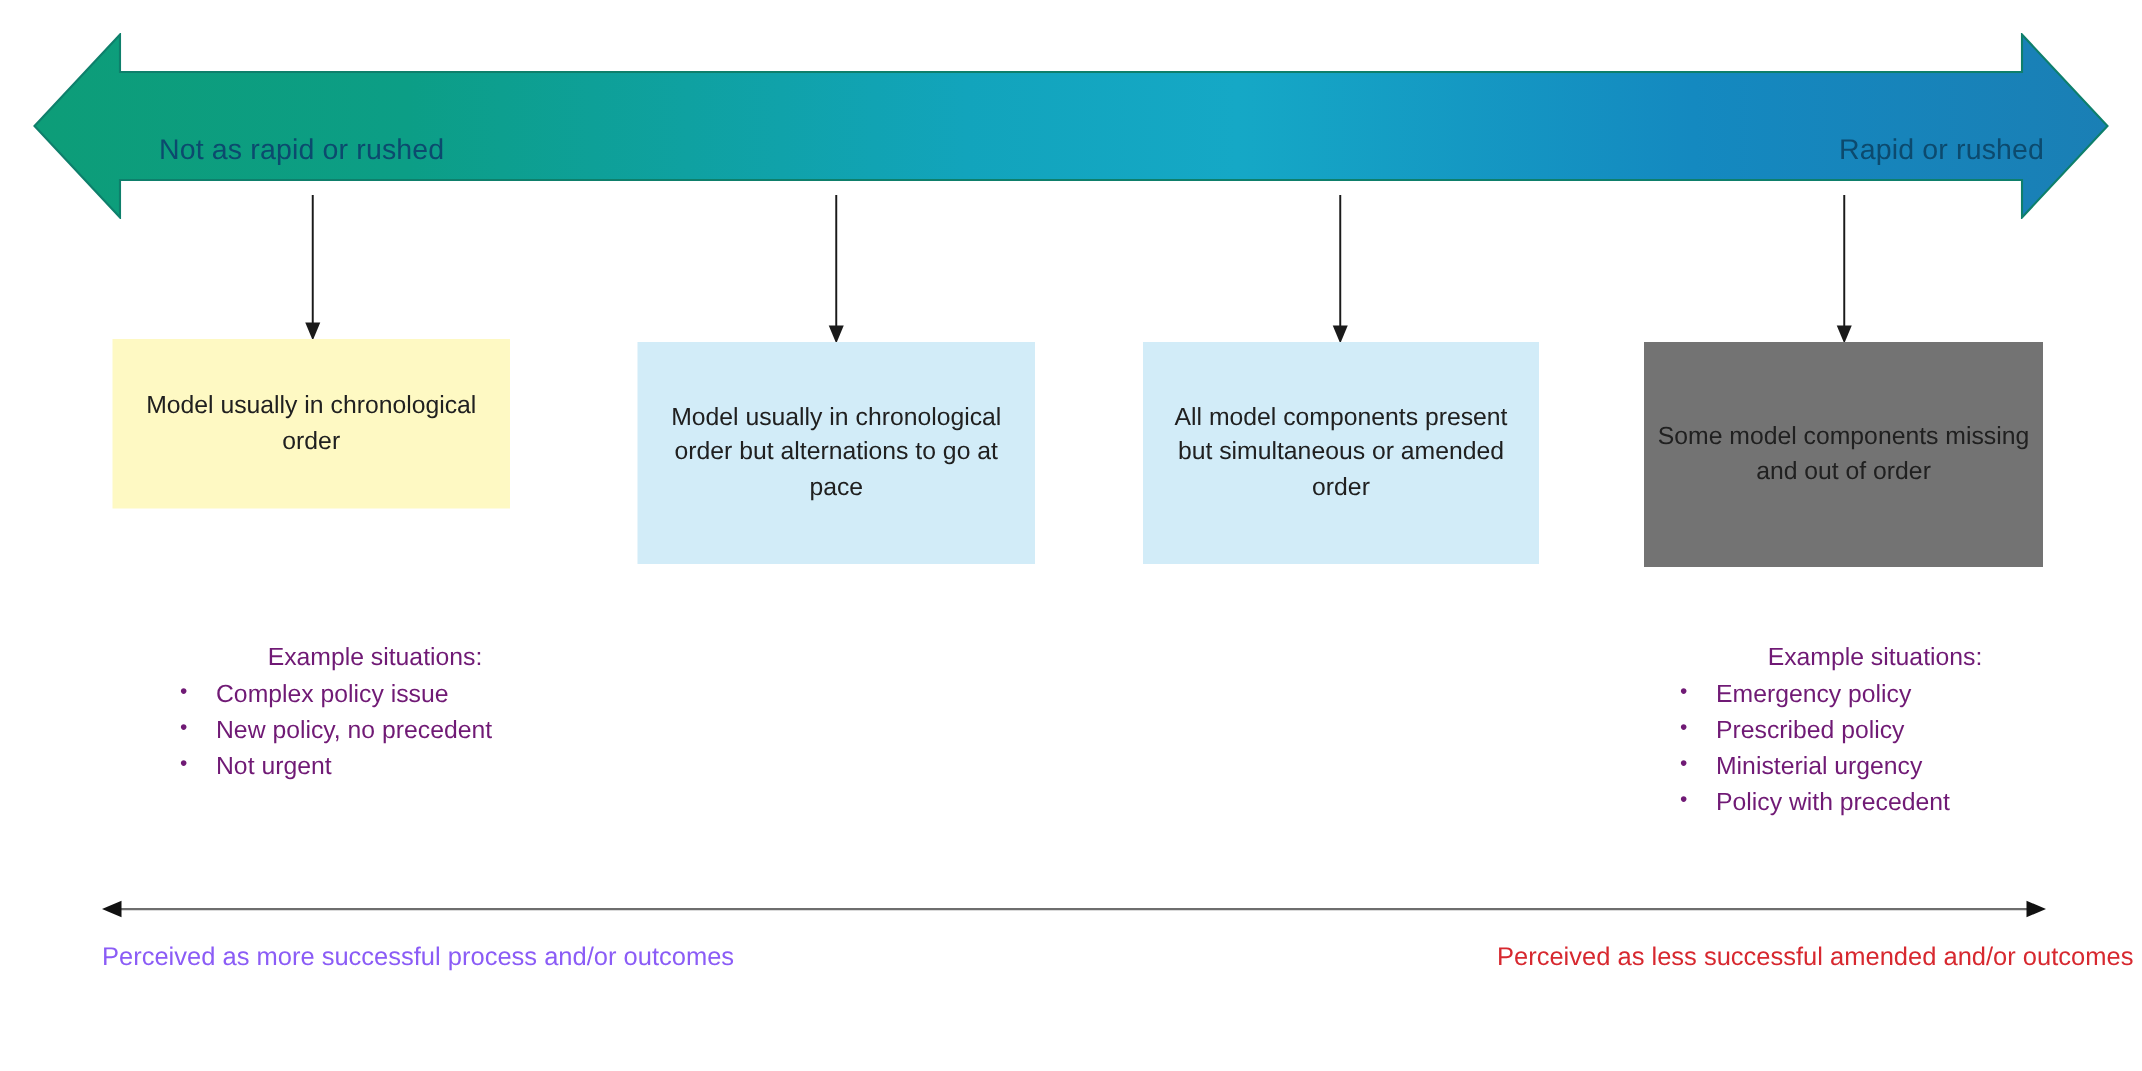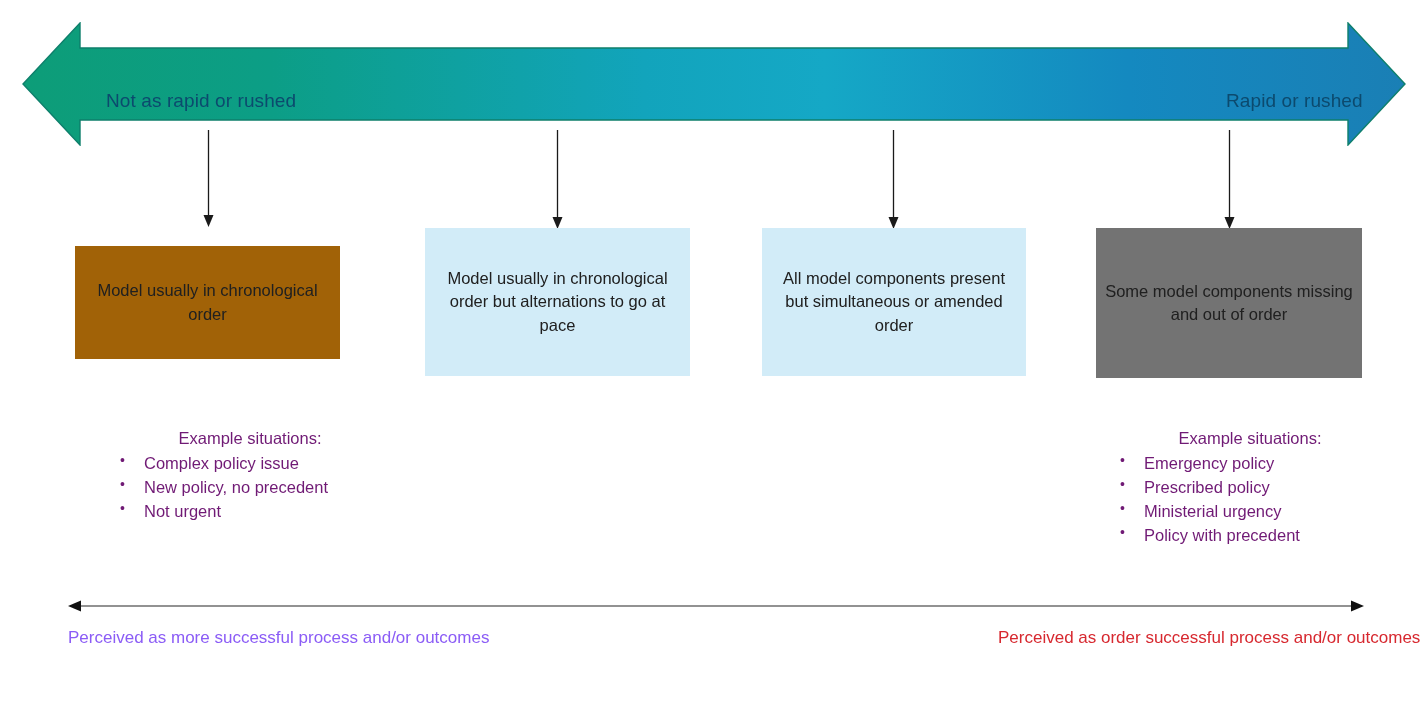--- a/index.html
+++ b/index.html
@@ -56,21 +56,21 @@
     align-items: center;
     justify-content: center;
     text-align: center;
     font-size: 16.5px;
     line-height: 1.42;
     color: #202020;
     padding: 0 8px;
     box-sizing: border-box;
   }
 
-  #cat-box-1 { left: 75px;   top: 226px; width: 265px; height: 113px; background: #a16207; margin-top: 20px; }
+  #cat-box-1 { left: 75px;   top: 226px; width: 265px; height: 113px; background: #fef9c3; }
   #cat-box-2 { left: 425px;  top: 228px; width: 265px; height: 148px; background: #D2ECF8; }
   #cat-box-3 { left: 762px;  top: 228px; width: 264px; height: 148px; background: #D2ECF8; }
   #cat-box-4 { left: 1096px; top: 228px; width: 266px; height: 150px; background: #737373; }
 
   
   .examples {
     position: absolute;
     font-size: 16.5px;
     line-height: 1.46;
     color: #701a75;
@@ -212,16 +212,16 @@
       <polygon points="0,8 13,2.5 13,13.5" fill="#111111"></polygon>
       <polygon points="1296,8 1283,2.5 1283,13.5" fill="#111111"></polygon>
     </svg>
   </div>
 
   <div class="perception-caption" id="perception-left">
     <span>Perceived as more successful process and/or outcomes</span>
   </div>
 
   <div class="perception-caption" id="perception-right">
-    <span>Perceived as order successful process and/or outcomes</span>
+    <span>Perceived as less successful amended and/or outcomes</span>
   </div>
 
 </div>
 
 </body></html>

